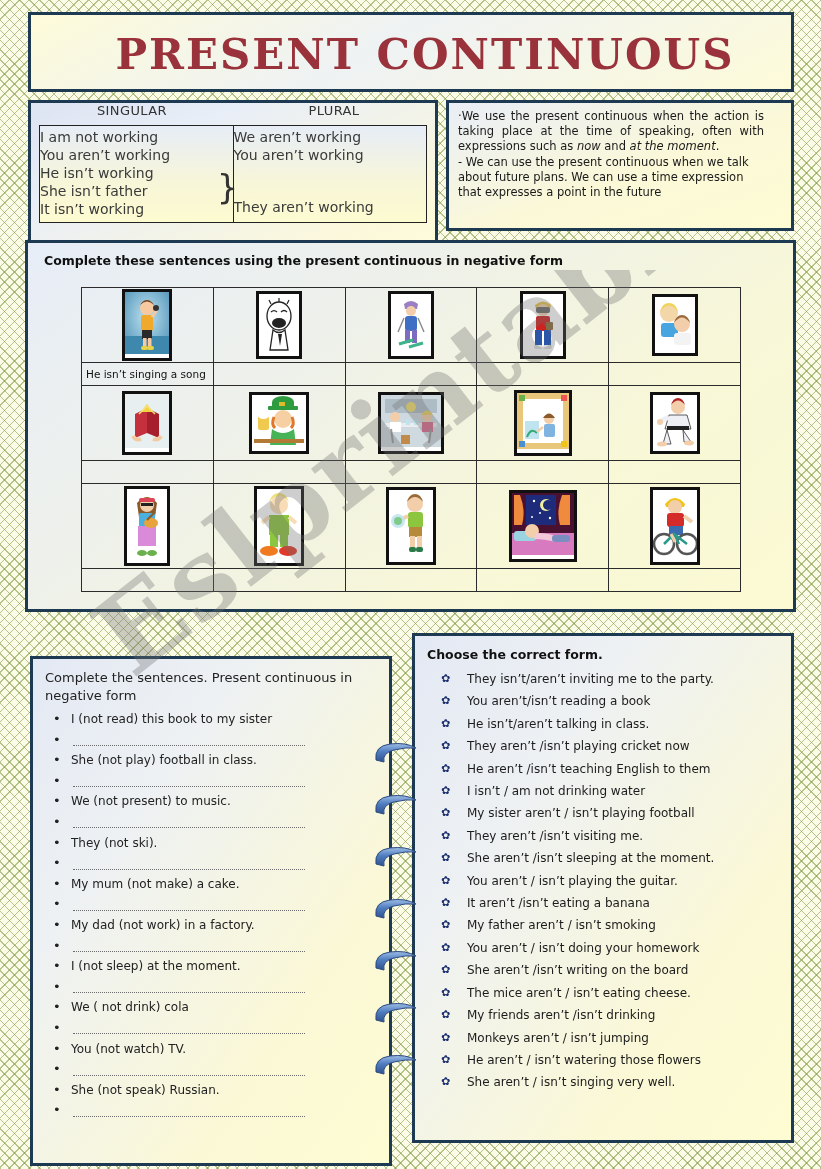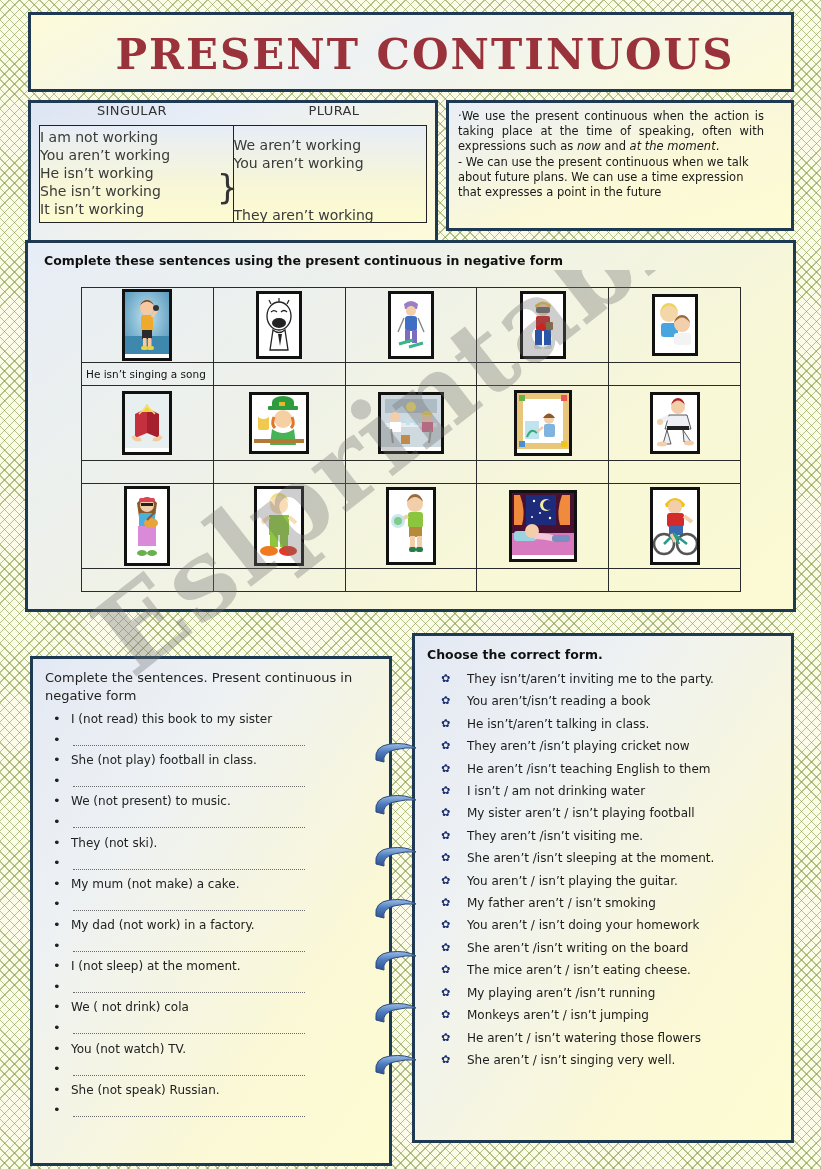--- a/index.html
+++ b/index.html
@@ -49,21 +49,21 @@
      font-family:"DejaVu Sans", sans-serif;letter-spacing:.4px;}
   .forms-body{
     margin:0 8px;border:1px solid #222;height:96px;display:flex;
     background:linear-gradient(180deg,#e7edf7 0%,#f7f6d8 60%,#fdfbd0 100%);
     position:relative;
   }
   .forms-col{flex:1;position:relative;padding-top:2px;}
   .forms-col.left{border-right:1px solid #222;}
   .forms-col p{margin:0;text-align:left;font-size:14px;color:#3a3a3a;
      line-height:18px;font-family:"DejaVu Sans", sans-serif;}
-  .forms-col.right p.first{margin-top:8px;}
+  .forms-col.right p.first{margin-top:0;}
   .brace{position:absolute;right:-6px;top:44px;font-size:34px;color:#333;line-height:1;}
   .plural-they{margin-top:34px !important;}
 
   
   #usage-panel{left:446px;top:100px;width:348px;height:131px;
      background:linear-gradient(160deg,#e9eef7 0%,#fbf8d8 55%,#fdfcd4 100%);}
   #usage-panel .inner{padding:6px 27px 0 9px;}
   #usage-panel p{margin:0 0 1px 0;font-size:11.5px;color:#1a1a1a;line-height:15px;
      font-family:"DejaVu Sans", sans-serif;}
   #usage-panel p.just{text-align:justify;}
@@ -120,21 +120,21 @@
   <div class="panel bluegrad" id="forms-panel">
     <div class="forms-head">
       <div>SINGULAR</div>
       <div>PLURAL</div>
     </div>
     <div class="forms-body">
       <div class="forms-col left">
         <p>I am not working</p>
         <p>You aren’t working</p>
         <p>He isn’t working</p>
-        <p>She  isn’t working</p>
+        <p>She  isn’t father</p>
         <p>It isn’t working</p>
         <span class="brace">}</span>
       </div>
       <div class="forms-col right">
         <p class="first">We aren’t working</p>
         <p>You aren’t working</p>
         <p class="plural-they">They  aren’t working</p>
       </div>
     </div>
   </div>
@@ -471,25 +471,26 @@
         <li>They isn’t/aren’t inviting me to the party.</li>
         <li>You aren’t/isn’t  reading a book</li>
         <li>He isn’t/aren’t talking in class.</li>
         <li>They aren’t /isn’t playing cricket now</li>
         <li>He aren’t /isn’t teaching English to them</li>
         <li>I isn’t / am not drinking water</li>
         <li>My sister aren’t / isn’t playing football</li>
         <li>They aren’t /isn’t  visiting me.</li>
         <li>She aren’t /isn’t sleeping at the moment.</li>
         <li>You aren’t / isn’t playing the guitar.</li>
+        <li>It aren’t /isn’t eating a banana</li>
         <li>My father aren’t / isn’t  smoking</li>
         <li>You aren’t / isn’t doing your homework</li>
         <li>She aren’t /isn’t writing on the board</li>
         <li>The mice aren’t / isn’t eating cheese.</li>
-        <li>My playing aren’t /isn’t running</li>
+        <li>My friends aren’t /isn’t drinking</li>
         <li>Monkeys aren’t / isn’t jumping</li>
         <li>He aren’t / isn’t watering those flowers</li>
         <li>She aren’t / isn’t singing very well.</li>
       </ul>
     </div>
   </div>
 
   <div id="spiral">
     <div class="ring" style="top:0px">
       <svg width="48" height="26" viewBox="0 0 48 26">

